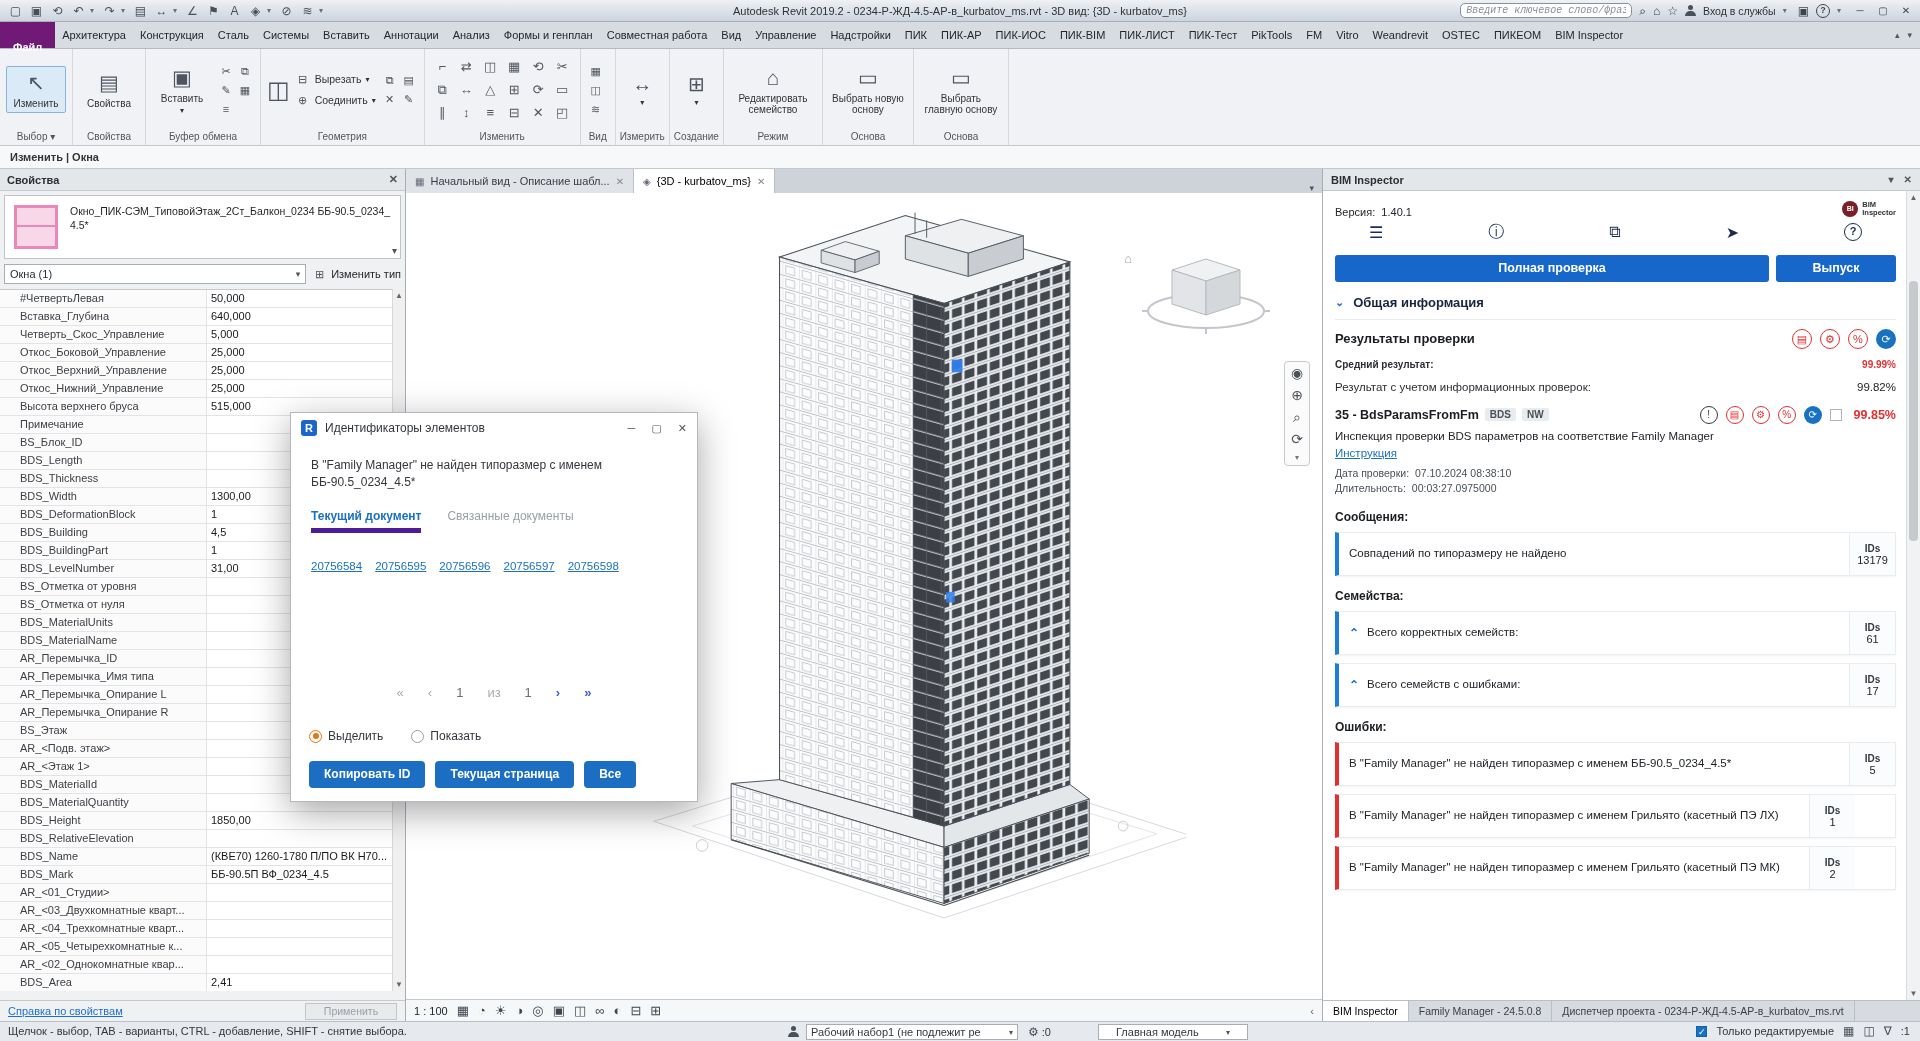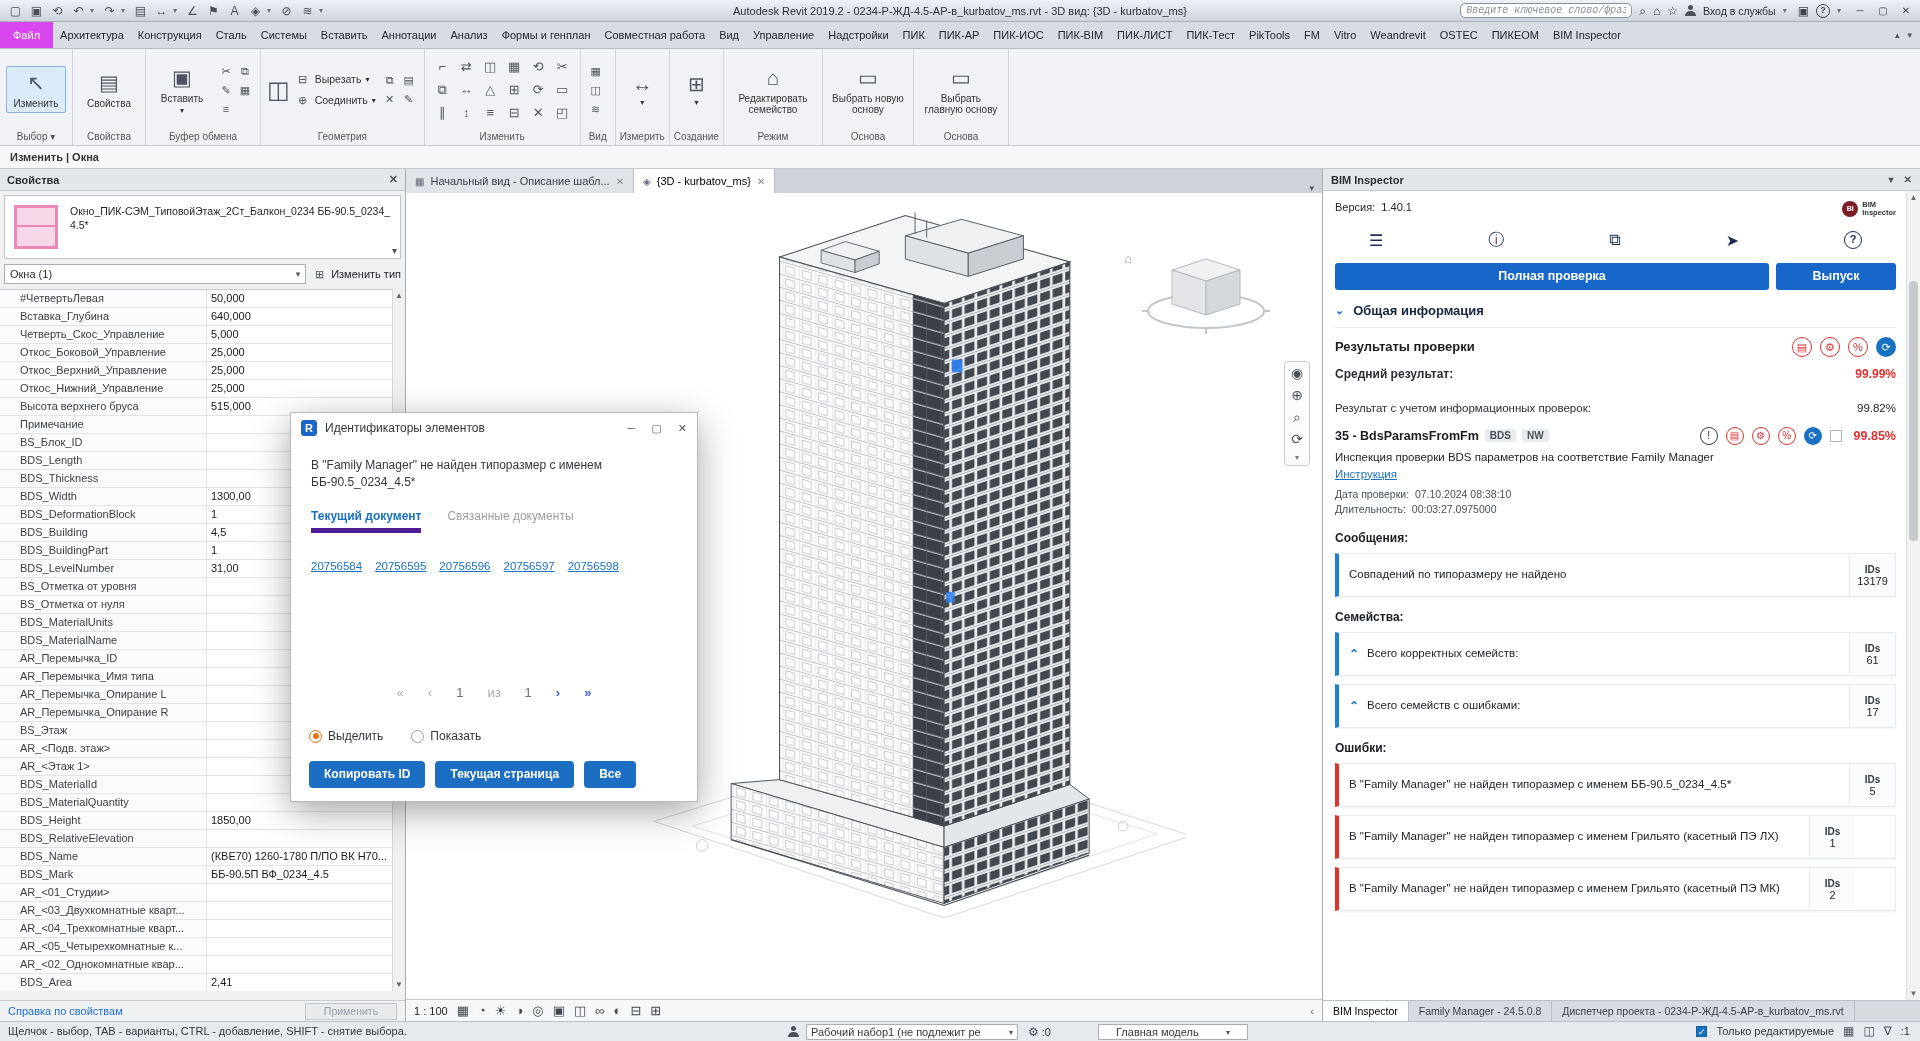--- a/index.html
+++ b/index.html
@@ -17,21 +17,21 @@
   .tbicon{font-size:12px;color:#3f444b}
   .person{width:11px;height:11px;position:relative}
   .person:before{content:"";position:absolute;left:3px;top:0;width:5px;height:5px;border-radius:50%;background:#4a5058}
   .person:after{content:"";position:absolute;left:0;top:6px;width:11px;height:5px;border-radius:5px 5px 0 0;background:#4a5058}
   .signin{font-size:10.5px;color:#2e3135}
   .winbtn{width:16px;text-align:center;font-size:10px;color:#3f444b}
 
   
   .tabrow{position:absolute;left:0;top:22px;width:1920px;height:27px;background:#d7dce3;border-bottom:1px solid #b4bac3;display:flex;align-items:stretch;z-index:4}
   .rtab{padding:0 7px;line-height:26px;font-size:11px;color:#23262b;white-space:nowrap}
-  .rtab.file{background:#d946ef;color:#fff;font-weight:normal;padding:0 13px}
+  .rtab.file{background:#701a75;color:#fff;font-weight:bold;padding:12px 13px}
   .tabrow-right{margin-left:auto;display:flex;align-items:center;gap:8px;padding-right:8px;color:#555}
 
   
   .ribbon{position:absolute;left:0;top:49px;width:1920px;height:97px;background:#f0f2f5;border-bottom:1px solid #c3c8cf;display:flex;z-index:3}
   .rgroup{border-right:1px solid #d4d8dd;display:flex;flex-direction:column;flex:none}
   .rbody{flex:1;display:flex;align-items:center;justify-content:center;gap:5px;padding:3px 6px}
   .rlabel{height:15px;font-size:10px;color:#555;text-align:center;line-height:14px;white-space:nowrap;padding:0 4px}
   .bigbtn{width:60px;display:flex;flex-direction:column;align-items:center;gap:1px;font-size:10px;color:#333;text-align:center;padding:2px 1px;line-height:1.15}
   .bigbtn .bicon{font-size:21px;color:#4e5560;height:28px;line-height:28px}
   .bigbtn.active{background:#dbeaf7;border:1px solid #88b3dd;border-radius:2px}
@@ -64,21 +64,21 @@
   .edittype{display:flex;align-items:center;gap:4px;font-size:11px;color:#23262b;white-space:nowrap}
   .ptable{position:absolute;left:0;right:13px;top:120px;height:702px;background:#fff;border-top:1px solid #c6cacf;overflow:hidden}
   .prow{display:flex;height:18px;border-bottom:1px solid #e4e4e4}
   .pn{width:207px;padding:0 20px;line-height:17px;border-right:1px solid #e4e4e4;color:#3c4045;background:#fbfbfc;white-space:nowrap;overflow:hidden}
   .pv{flex:1;padding:0 4px;line-height:17px;color:#17191c;white-space:nowrap;overflow:hidden}
   .pscroll{position:absolute;right:0;top:120px;height:702px;width:13px;background:#f0f0f0;border-left:1px solid #d8d8d8}
   .pscroll .arr{height:13px;text-align:center;font-size:8px;color:#666;line-height:13px}
   .pscroll .thumbbar{position:absolute;left:2px;right:2px;top:150px;height:330px;background:#c6c9cd;border-radius:4px}
   .pscroll .arr.dn{position:absolute;bottom:0;left:0;right:0}
   .pbottom{position:absolute;left:0;right:0;bottom:0;height:21px;border-top:1px solid #c6cacf;display:flex;align-items:center;justify-content:space-between;padding:0 8px;background:#f0f1f3}
-  .plink{color:#1d6fd1;font-size:11px}
+  .plink{color:#1d6fd1;text-decoration:underline;font-size:11px}
   .applybtn{width:92px;height:17px;background:#e9eaec;border:1px solid #c2c5ca;color:#9aa0a7;text-align:center;line-height:15px;font-size:10.5px}
 
   
   .viewport{position:absolute;left:406px;top:169px;width:916px;bottom:20px;background:#fff}
   .vtabs{height:24px;background:#ced3d9;display:flex;align-items:flex-end}
   .vtab{height:24px;display:flex;align-items:center;gap:6px;padding:0 9px;font-size:11px;background:#e0e3e7;border-right:1px solid #b9bfc6;color:#3a3e44;white-space:nowrap}
   .vtab.active{background:#fff;color:#000}
   .vtab .vx{color:#888;font-size:10px}
   .vticon{font-size:10px;color:#667}
   .vtabs .ovf{margin-left:auto;padding:0 8px;color:#555;font-size:9px}
@@ -92,21 +92,21 @@
   .viewbar{position:absolute;left:0;right:0;bottom:0;height:22px;background:#f6f7f9;border-top:1px solid #c6cacf;display:flex;align-items:center;gap:9px;padding:0 8px}
   .scalechip{font-size:11px;color:#23262b;display:flex;gap:5px;align-items:center}
   .vicon{font-size:13px;color:#3f454d}
   .viewbar .endarr{margin-left:auto;color:#666;font-size:11px}
 
   
   .inspector{position:absolute;left:1322px;top:169px;width:598px;bottom:20px;background:#fff;border-left:1px solid #a9adb4}
   .bihead{height:22px;background:#e4e7ea;border-bottom:1px solid #c6cacf;display:flex;align-items:center;padding:0 8px;font-weight:bold;font-size:11px;gap:10px}
   .bihead .hicons{margin-left:auto;display:flex;gap:10px;color:#555;font-size:10px}
   .bicontent{position:absolute;left:0;right:14px;top:22px;bottom:21px;overflow:hidden;padding:10px 10px 0 12px}
-  .biver{display:flex;align-items:flex-start;margin-bottom:8px}
+  .biver{display:flex;align-items:flex-end;margin-bottom:0}
   .biver .vtext{font-size:11px;color:#23262b}
   .bilogo{margin-left:auto;display:flex;align-items:center;gap:4px}
   .bilogo .lc{width:16px;height:16px;border-radius:50%;background:#7a1f27;color:#fff;font-size:7px;font-weight:bold;text-align:center;line-height:16px}
   .bilogo .lt{font-size:7.5px;font-weight:bold;color:#333;line-height:1.1}
   .biicons{display:flex;justify-content:space-between;padding:4px 34px 12px 34px;align-items:center}
   .biicons .gi{font-size:16px;color:#1c2c4e}
   .qcircle{width:18px;height:18px;border:1.5px solid #1c2c4e;border-radius:50%;color:#1c2c4e;font-size:11px;font-weight:bold;text-align:center;line-height:15px}
   .bibtns{display:flex;margin-bottom:13px}
   .bibtn{background:#1667c9;color:#fff;font-weight:bold;font-size:12.5px;text-align:center;border-radius:3px;height:27px;line-height:27px}
   .bibtn.full{width:434px}
@@ -114,21 +114,21 @@
   .bigen{display:flex;align-items:center;gap:9px;color:#16253f;font-size:13px;font-weight:bold;padding-bottom:9px;border-bottom:1px solid #e9ecef;margin-bottom:9px}
   .bigen .chev{color:#1971c2;font-size:11px;font-weight:bold}
   .birow{display:flex;align-items:center}
   .bires{margin:4px 0 10px 0}
   .bires .t{font-weight:bold;font-size:13px;color:#1a1d21}
   .actions{margin-left:auto;display:flex;gap:8px;align-items:center}
   .iconc{width:20px;height:20px;border-radius:50%;text-align:center;font-size:11px;line-height:18px}
   .ic-red{border:1.5px solid #e03131;color:#e03131;background:#fff}
   .ic-blue{background:#1971c2;color:#fff;line-height:20px}
   .ic-dark{border:1.5px solid #343a40;color:#343a40;background:#fff}
-  .biavg{font-weight:bold;font-size:12px;margin-bottom:21px}
+  .biavg{font-weight:bold;font-size:10px;margin-bottom:11px}
   .biavg .val{margin-left:auto;color:#e03131;font-weight:bold}
   .biinf{font-size:11.5px;margin-bottom:13px}
   .biinf .val{margin-left:auto;color:#212529}
   .bicheck{gap:6px;margin-bottom:6px}
   .bicheck .nm{font-weight:bold;font-size:12.5px;color:#1a1d21;white-space:nowrap}
   .badge{background:#e9ecef;color:#495057;font-size:10px;font-weight:bold;padding:1px 5px;border-radius:2px}
   .bicheck .actions .iconc{width:18px;height:18px;font-size:10px;line-height:16px}
   .bicheck .actions .ic-blue{line-height:18px}
   .cbx{width:12px;height:12px;border:1px solid #adb5bd;background:#fff}
   .score{color:#e03131;font-weight:bold;font-size:12.5px;margin-left:4px}

